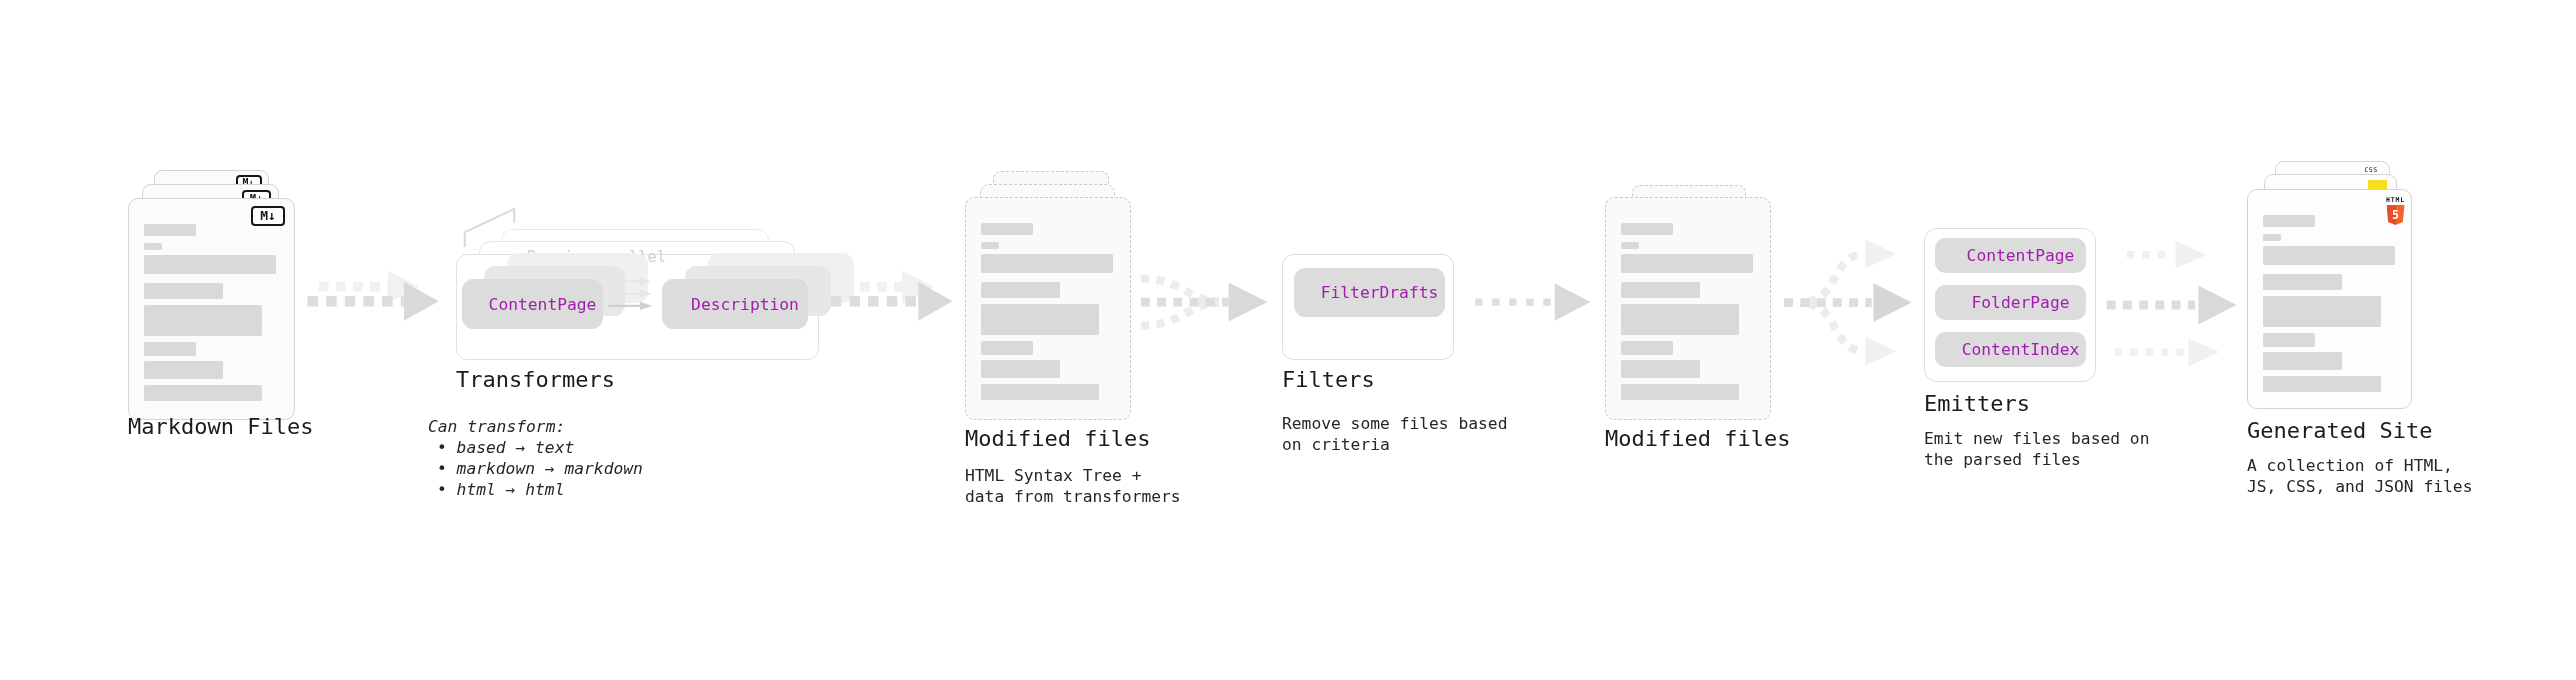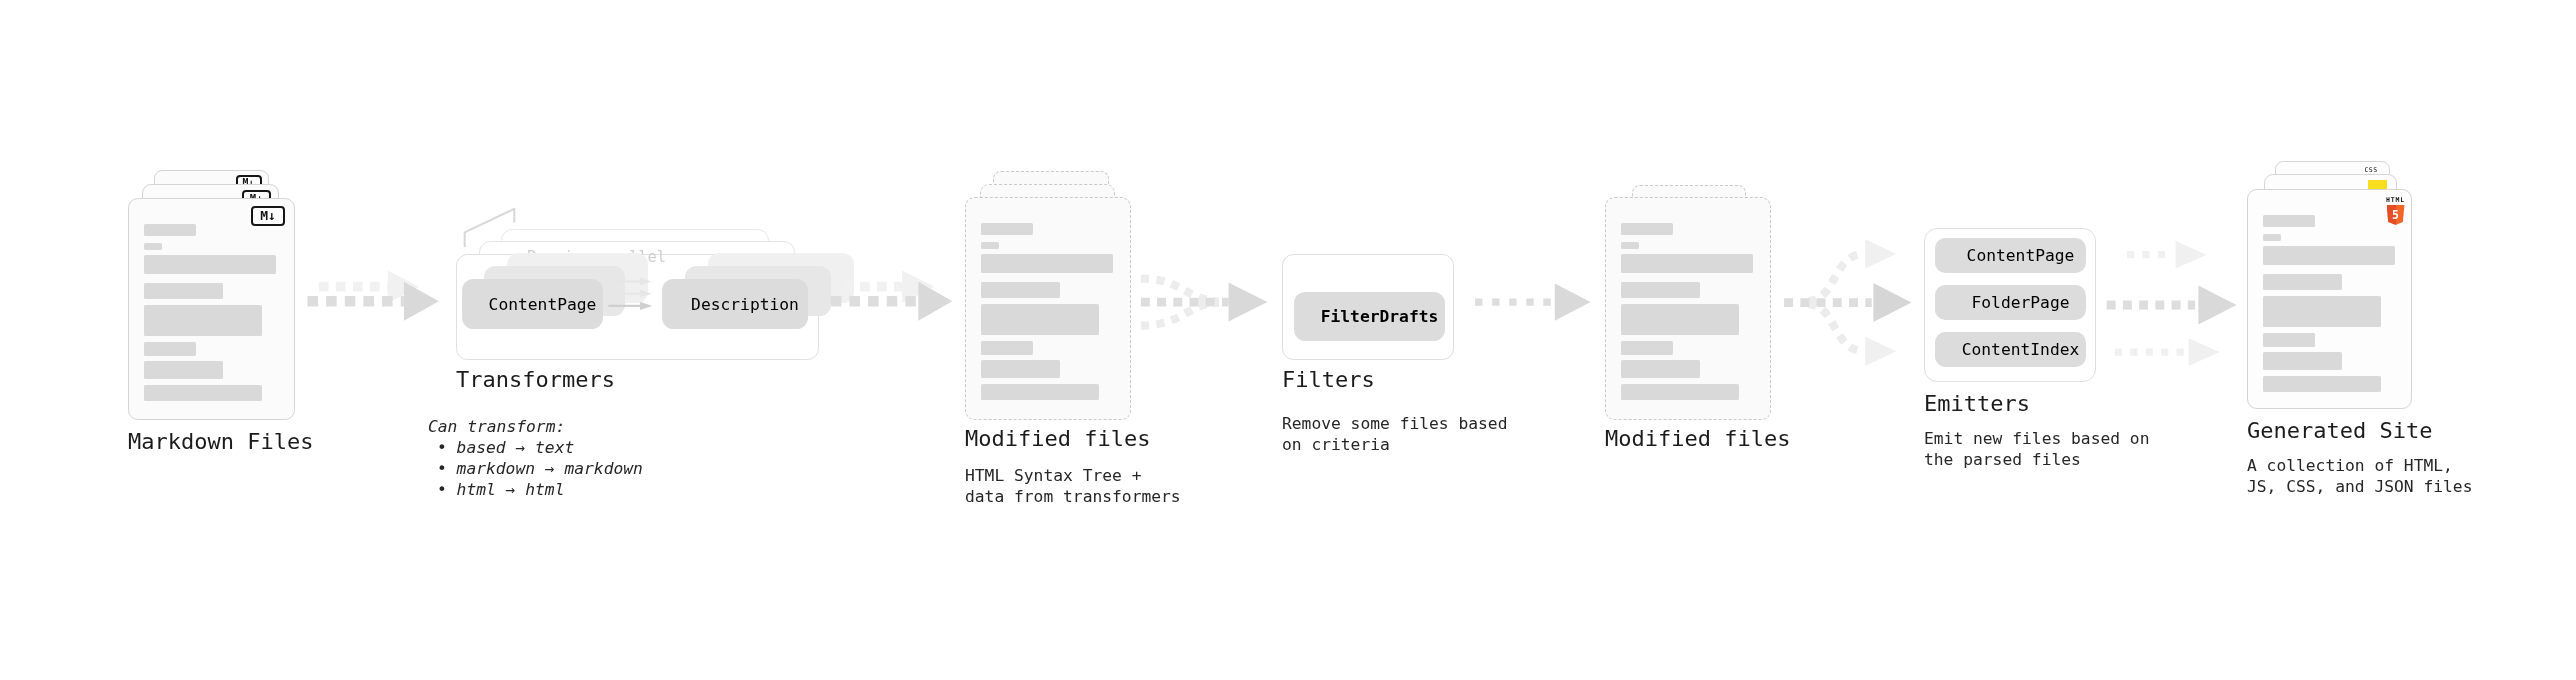--- a/index.html
+++ b/index.html
@@ -32,21 +32,21 @@
                   clip-path:polygon(0 0,100% 0,91% 86%,50% 100%,9% 86%);
                   display:flex; align-items:center; justify-content:center;
                   color:#fff; font-size:11.4px; font-weight:bold; }
 
   
   .frame { position:absolute; background:#fff; border:1.6px solid #e0e0e0; border-radius:11.4px; }
   .frame.echo1 { border-color:#e5e5e5; }
   .frame.echo2 { border-color:#e9e9e9; }
   .pill { position:absolute; background:#dcdcdc; border-radius:11.4px;
           display:flex; align-items:center; justify-content:center;
-          font-size:16.3px; color:#000000;padding-left:20px; }
+          font-size:16.3px; color:#a21caf;padding-left:20px; }
   .pill.ghost1 { background:#e7e7e7; }
   .pill.ghost2 { background:#f0f0f0; }
 
   
   .node-label { position:absolute; font-size:22px; font-weight:500; color:#1b1b1b; white-space:nowrap; }
   .node-desc  { position:absolute; font-size:16.3px; color:#262626; line-height:21px; white-space:nowrap; }
   .bullet-line { padding-left:9px; }
   .annotation { position:absolute; font-size:15.4px; color:#cfcfcf; white-space:nowrap;margin-top:47px; }
 
   svg { position:absolute; overflow:visible; }
@@ -67,21 +67,21 @@
       <div class="md-badge front">M↓</div>
     <div class="bar" style="left: 14.6px; top: 25px; width: 52px; height: 12.2px;"></div>
         <div class="bar" style="left: 14.6px; top: 44px; width: 18.7px; height: 6.5px;"></div>
         <div class="bar" style="left: 14.6px; top: 56px; width: 132px; height: 18.7px;"></div>
         <div class="bar" style="left: 14.6px; top: 84px; width: 79px; height: 16.3px;"></div>
         <div class="bar" style="left: 14.6px; top: 106px; width: 118px; height: 31px;"></div>
         <div class="bar" style="left: 14.6px; top: 143px; width: 52px; height: 14px;"></div>
         <div class="bar" style="left: 14.6px; top: 162px; width: 79px; height: 18px;"></div>
         <div class="bar" style="left: 14.6px; top: 186px; width: 118px; height: 16.3px;"></div>
       </div>
-    <div class="node-label" style="left:128px;top:429px;">Markdown Files</div>
+    <div class="node-label" style="left:128px;top:414px;">Markdown Files</div>
   </div>
 
   <svg style="left:301px;top:264px;" width="154" height="77" viewBox="0 0 190 95">
     <line x1="22" y1="28" x2="107" y2="28" stroke="#f1f1f1" stroke-width="12" stroke-dasharray="12 9"></line>
     <polygon points="107,8 146,28 107,48" fill="#f1f1f1"></polygon>
     <line x1="8" y1="46" x2="127" y2="46" stroke="#dddddd" stroke-width="13" stroke-dasharray="13 10"></line>
     <polygon points="127,22 170,46 127,70" fill="#d9d9d9"></polygon>
   </svg>
 
   <div>
@@ -149,21 +149,21 @@
 
   <svg style="left:1136px;top:268px;" width="138" height="69" viewBox="0 0 170 85">
     <path d="M 6,13 C 57,13 62,40 102,41" fill="none" stroke="#ececec" stroke-width="10" stroke-dasharray="10 9"></path>
     <path d="M 6,71 C 57,71 62,44 102,43" fill="none" stroke="#ececec" stroke-width="10" stroke-dasharray="10 9"></path>
     <line x1="6" y1="42" x2="114" y2="42" stroke="#dddddd" stroke-width="11" stroke-dasharray="11 9"></line>
     <polygon points="114,18 162,42 114,66" fill="#d9d9d9"></polygon>
   </svg>
 
   <div>
     <div class="frame" style="left:1282px;top:254px;width:172px;height:106px;border-color:#dedede;"></div>
-    <div class="pill" style="left:1294px;top:292px;width:151px;height:49px;font-weight:bold;">FilterDrafts</div>
+    <div class="pill" style="left:1294px;top:268px;width:151px;height:49px;">FilterDrafts</div>
     <div class="node-label" style="left:1282px;top:367px;">Filters</div>
     <div class="node-desc" style="left:1282px;top:413px;">
       <div>Remove some files based</div>
       <div>on criteria</div>
     </div>
   </div>
 
   <svg style="left:1467px;top:276px;" width="130" height="57" viewBox="0 0 160 70">
     <line x1="10" y1="32" x2="105" y2="32" stroke="#dddddd" stroke-width="9" stroke-dasharray="9 12"></line>
     <polygon points="108,9 152,32 108,55" fill="#d9d9d9"></polygon>

